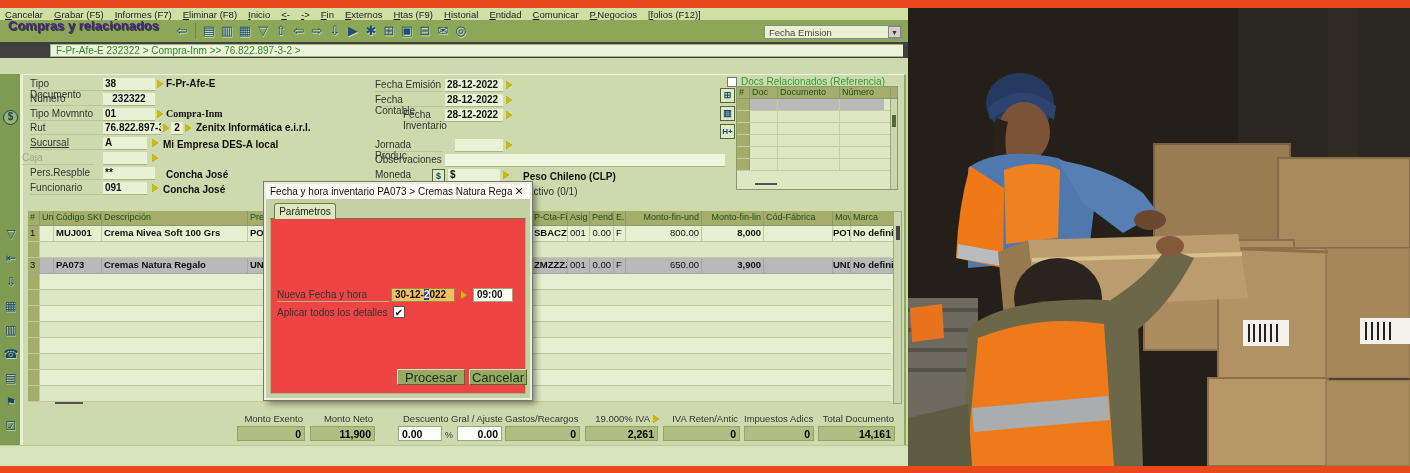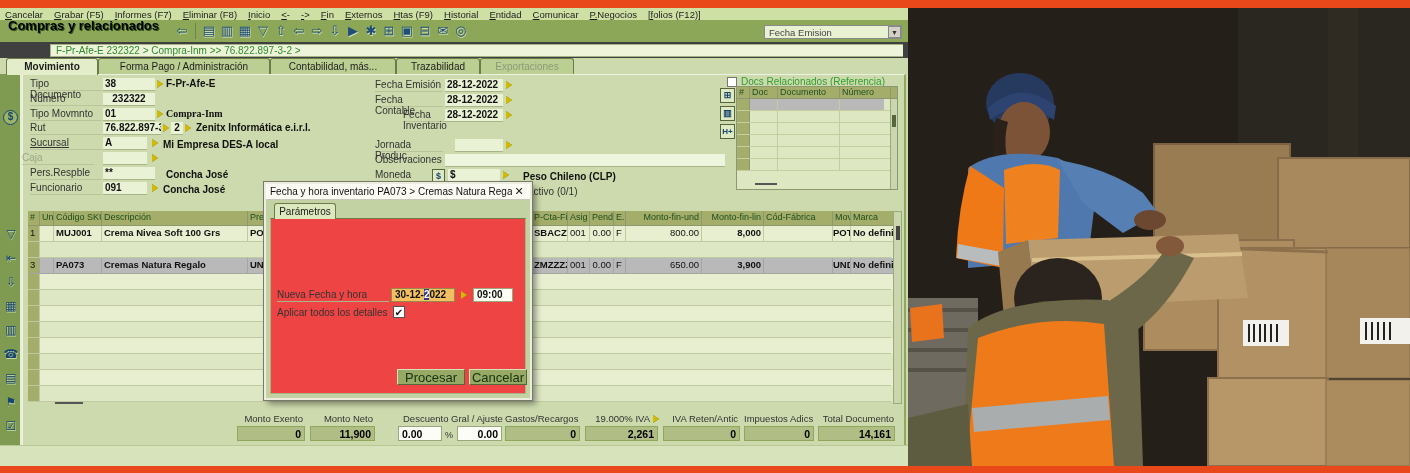--- a/index.html
+++ b/index.html
@@ -11,21 +11,21 @@
 
   .app { left:0; top:8px; width:908px; height:458px; background:#ccdaad; }
 
   
   .menubar { left:0; top:0; width:908px; height:12px; background:#cfe0a5; display:flex; align-items:center; gap:11px; padding-left:5px; font-size:9.5px; color:#1c1c1c; }
   .menu-item { white-space:nowrap; cursor:default; }
   .menu-item:first-letter { text-decoration:underline; }
 
   
   .toolbar { left:0; top:12px; width:908px; height:22px; background:#8ba757; display:flex; align-items:center; }
-  .app-title { color:#000000; font-weight:bold; font-size:13px; margin:0 14px 12px 8px; text-shadow:1px 1px 0 #2d5016; white-space:nowrap;text-align:right; }
+  .app-title { color:#4c1d95; font-weight:bold; font-size:13px; margin:0 14px 12px 8px; text-shadow:1px 1px 0 #2d5016; white-space:nowrap;text-align:right; }
   .ticon { color:#1f4e79; font-size:13px; line-height:18px; width:18px; text-align:center; display:inline-block; text-shadow:0.5px 0.5px 0 #dce6c2; }
   .tsep { width:1px; height:16px; background:#6c8444; margin:0 4px; }
   .view-select { position:absolute; right:6px; top:5px; width:138px; height:14px; background:#e9f1d3; border:1px solid #8a8a8a; display:flex; align-items:center; }
   .view-select .vs-label { flex:1; padding-left:4px; color:#444; font-size:9.5px; }
   .view-select .vs-btn { width:13px; height:12px; background:#d4d0c8; border:1px solid #888; font-size:7px; text-align:center; line-height:11px; color:#333; }
 
   
   .breadcrumb-bar { left:0; top:34px; width:908px; height:16px; background:#404040; }
   .breadcrumb-field { position:absolute; left:50px; top:2px; width:853px; height:13px; background:#edf4da; border:1px solid #a5b284; border-right:none; display:flex; align-items:center; padding-left:5px; color:#2e8b2e; font-size:10px; }
 
@@ -152,27 +152,20 @@
     <div class="view-select">
       <span class="vs-label">Fecha Emision</span>
       <span class="vs-btn">▼</span>
     </div>
   </div>
 
   <div class="abs breadcrumb-bar">
     <div class="breadcrumb-field">F-Pr-Afe-E 232322 &gt; Compra-Inm &gt;&gt; 76.822.897-3-2  &gt;</div>
   </div>
 
-  <div class="abs tabsrow">
-    <div class="tab active" style="left:6px; width:92px;">Movimiento</div>
-    <div class="tab" style="left:98px; width:172px;">Forma Pago / Administración</div>
-    <div class="tab" style="left:270px; width:126px;">Contabilidad, más...</div>
-    <div class="tab" style="left:396px; width:84px;">Trazabilidad</div>
-    <div class="tab disabled" style="left:480px; width:94px;">Exportaciones</div>
-  </div>
 
   <div class="abs sidestrip">
     <div class="cur-icon">$</div>
     <span class="sicon" style="top:152px;">▽</span>
     <span class="sicon" style="top:176px;">⇤</span>
     <span class="sicon" style="top:200px;">⇩</span>
     <span class="sicon" style="top:224px;">▦</span>
     <span class="sicon" style="top:248px;">▥</span>
     <span class="sicon" style="top:272px;">☎</span>
     <span class="sicon" style="top:296px;">▤</span>

